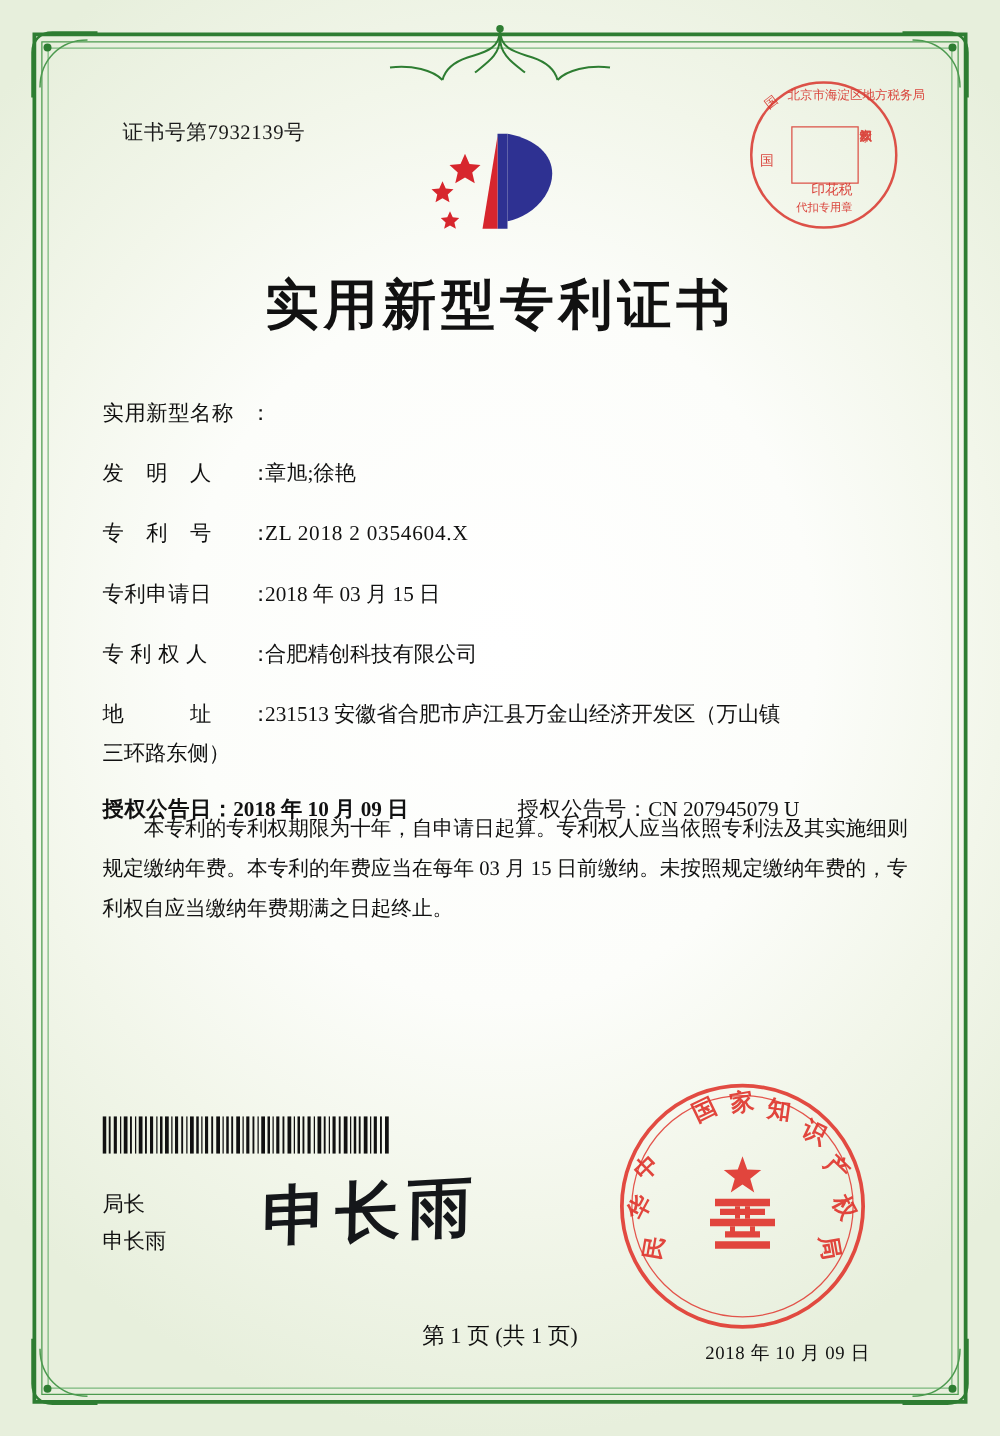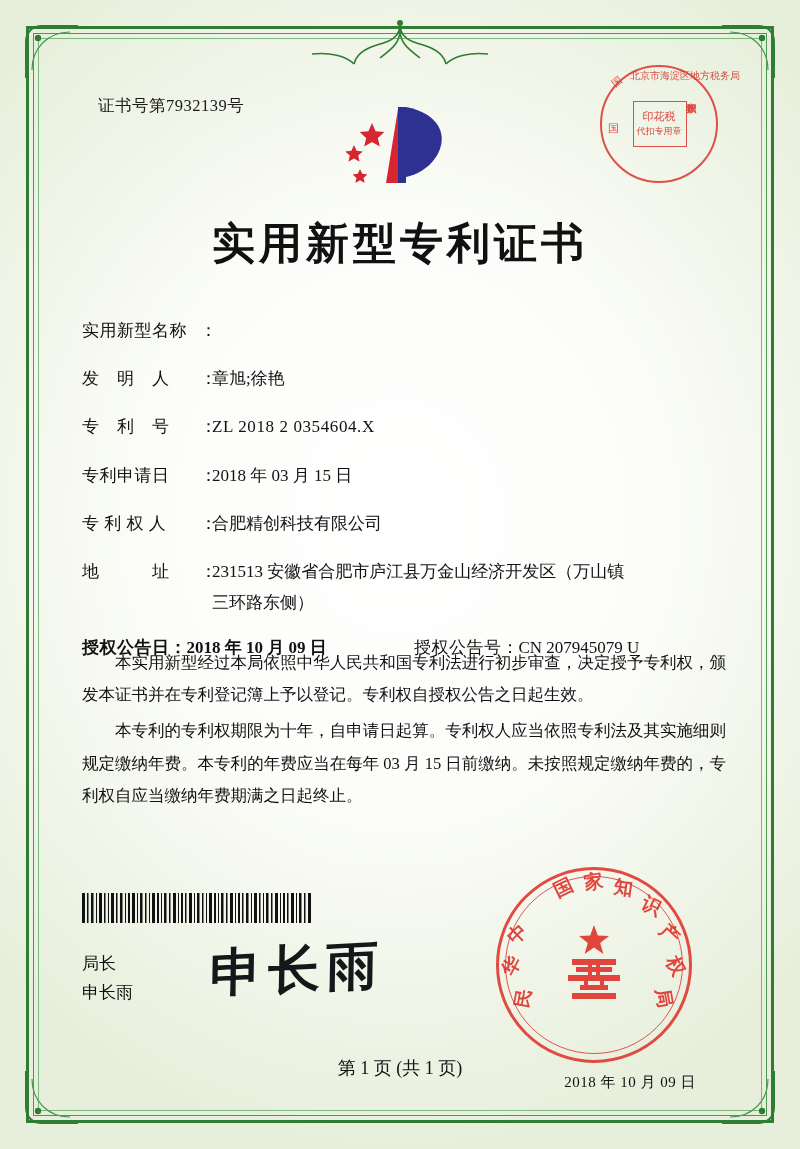--- a/index.html
+++ b/index.html
@@ -112,24 +112,25 @@
     color: #d8342c;
     font-size: 10px;
     font-family: "Liberation Serif", serif;
     white-space: nowrap;
     opacity: 0.9;
   }
   .stamp-top .t-inner {
     position: absolute;
     left: 36px;
     width: 46px;
-    text-align: center;
+    text-align: right;
     color: #d8342c;
     font-size: 11px;
     opacity: 0.92;
+    margin-top: 35px;
   }
 
   .title {
     position: absolute;
     left: 0; right: 0;
     top: 160px;
     text-align: center;
     font-size: 43px;
     font-weight: bold;
     letter-spacing: 4px;
@@ -162,21 +163,20 @@
     flex: 0 0 12px;
   }
   .field-value {
     flex: 1 1 auto;
   }
   .field-value.mono {
     font-family: "Liberation Serif", serif;
     letter-spacing: 0.6px;
   }
   .addr-cont {
-    margin-left: 130px;
     margin-top: -16px;
     margin-bottom: 18px;
   }
   .row-two {
     display: flex;
     align-items: baseline;
     margin-bottom: 14px;
   }
   .row-two .left { width: 332px; flex: 0 0 332px; display: flex; align-items: baseline; font-weight: bold;}
   .row-two .right { flex: 1 1 auto; display: flex; align-items: flex-start;}
@@ -399,21 +399,20 @@
         </div>
         <div class="right">
           <span class="lbl6">授权公告号</span>
           <span>：</span>
           <span>CN 207945079 U</span>
         </div>
       </div>
     </div>
 
     <div class="paragraphs">
-      <p>本实用新型经过本局依照中华人民共和国专利法进行初步审查，决定授予专利权，颁发本证书并在专利登记簿上予以登记。专利权自授权公告之日起生效。</p>
       <p>本专利的专利权期限为十年，自申请日起算。专利权人应当依照专利法及其实施细则规定缴纳年费。本专利的年费应当在每年 03 月 15 日前缴纳。未按照规定缴纳年费的，专利权自应当缴纳年费期满之日起终止。</p>
     </div>
 
     <svg class="barcode" viewBox="0 0 230 30" preserveAspectRatio="none">
       <g fill="#111">
         <rect x="0" y="0" width="3" height="30"></rect>
           <rect x="5" y="0" width="1.5" height="30"></rect>
         <rect x="9" y="0" width="2.5" height="30"></rect>
           <rect x="14" y="0" width="1" height="30"></rect>
         <rect x="17" y="0" width="3" height="30"></rect>

